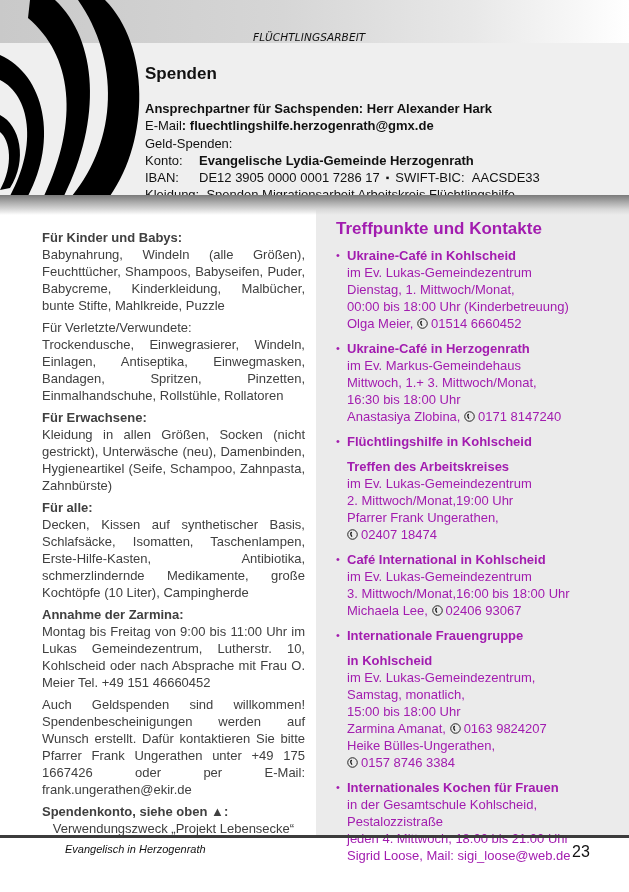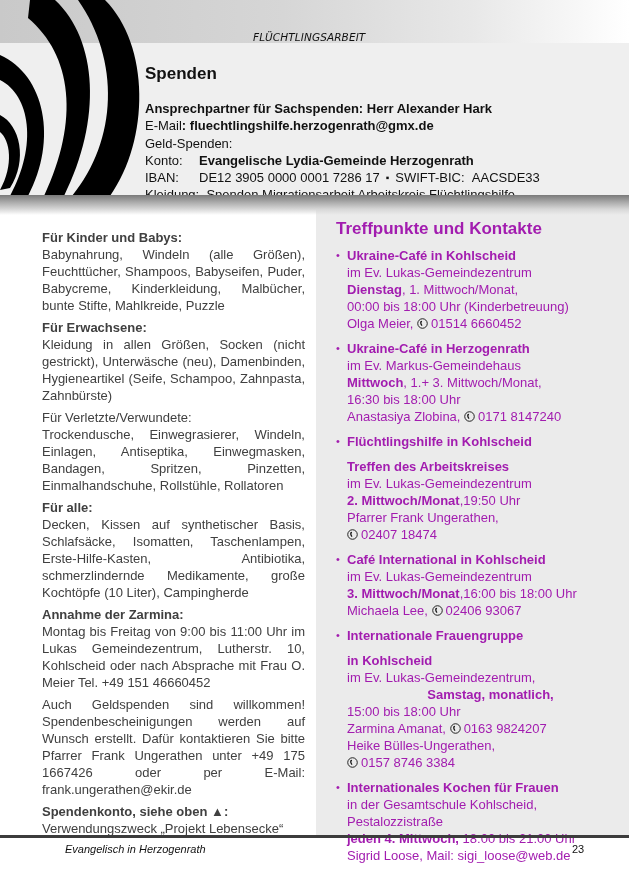--- a/index.html
+++ b/index.html
@@ -50,27 +50,27 @@
   .left-col .plain-head { font-weight: normal; }
 
   .right-col {
     position: absolute; left: 336px; top: 219px; width: 298px;
     font-size: 13px; line-height: 17px; color: #a21caf;
   }
   .right-title { font-size: 17px; font-weight: bold; line-height: 20px; margin-bottom: 7px; }
   .contact { position: relative; padding-left: 11px; margin-bottom: 6px; }
   .contact .bullet { position: absolute; left: 0; top: 0; font-size: 11px; }
   .contact .name { font-weight: bold; margin-top: 8px; }
-  .contact .b { font-weight: bold; text-align: center; }
+  .contact .b { font-weight: normal; }
   .phone-icon { display: inline-block; width: 11px; height: 11px; vertical-align: -1px; margin-right: 3px; }
 
   
   .bottom-rule { position: absolute; left: 0; top: 835px; width: 629px; height: 3px; background: #3c3c3c; }
   .footer-left { position: absolute; left: 42px; top: 843px; font-size: 11px; font-style: italic; color: #111; margin-left: 23px; }
-  .footer-page { position: absolute; left: 572px; top: 843px; font-size: 11px; color: #111; }
+  .footer-page { position: absolute; left: 572px; top: 843px; font-size: 16px; color: #111; }
 </style>
 </head>
 <body>
 
 <div class="top-band"></div>
 <div class="spenden-panel"></div>
 
 <svg class="swirl" viewBox="0 0 150 196" xmlns="http://www.w3.org/2000/svg">
   <path d="M105 0 C 150 45, 150 140, 110 196 L 72 196 C 118 140, 120 60, 78 0 Z" fill="#000"></path>
   <path d="M55 0 C 98 40, 102 120, 64 196 L 44 196 C 80 120, 72 55, 28 18 L 30 0 Z" fill="#000"></path>
@@ -102,41 +102,41 @@
 
 <div class="right-bg"></div>
 <div class="shadow-band"></div>
 
 <div class="left-col">
   <div class="block">
     <h4>Für Kinder und Babys:</h4>
     <p>Babynahrung, Windeln (alle Größen), Feuchttücher, Shampoos, Babyseifen, Puder, Babycreme, Kinderkleidung, Malbücher, bunte Stifte, Mahlkreide, Puzzle</p>
   </div>
   <div class="block">
+    <h4 class="plain-head">Für Verletzte/Verwundete:</h4>
+    <p>Trockendusche, Einwegrasierer, Windeln, Einlagen, Antiseptika, Einwegmasken, Bandagen, Spritzen, Pinzetten, Einmalhandschuhe, Rollstühle, Rollatoren</p>
+  </div>
+  <div class="block">
     <h4>Für Erwachsene:</h4>
     <p>Kleidung in allen Größen, Socken (nicht gestrickt), Unterwäsche (neu), Damenbinden, Hygieneartikel (Seife, Schampoo, Zahnpasta, Zahnbürste)</p>
   </div>
   <div class="block">
-    <h4 class="plain-head">Für Verletzte/Verwundete:</h4>
-    <p>Trockendusche, Einwegrasierer, Windeln, Einlagen, Antiseptika, Einwegmasken, Bandagen, Spritzen, Pinzetten, Einmalhandschuhe, Rollstühle, Rollatoren</p>
-  </div>
-  <div class="block">
     <h4>Für alle:</h4>
     <p>Decken, Kissen auf synthetischer Basis, Schlafsäcke, Isomatten, Taschenlampen, Erste-Hilfe-Kasten, Antibiotika, schmerzlindernde Medikamente, große Kochtöpfe (10 Liter), Campingherde</p>
   </div>
   <div class="block">
     <h4>Annahme der Zarmina:</h4>
     <p>Montag bis Freitag von 9:00 bis 11:00 Uhr im Lukas Gemeindezentrum, Lutherstr. 10, Kohlscheid oder nach Absprache mit Frau O. Meier Tel. +49 151 46660452</p>
   </div>
   <div class="block">
     <p>Auch Geldspenden sind willkommen! Spendenbescheinigungen werden auf Wunsch erstellt. Dafür kontaktieren Sie bitte Pfarrer Frank Ungerathen unter +49 175 1667426 oder per E-Mail: frank.ungerathen@ekir.de</p>
   </div>
   <div class="block">
     <h4>Spendenkonto, siehe oben ▲:</h4>
-    <p style="text-align:left">Verwendungszweck „Projekt Lebensecke“</p>
+    <p style="text-align:center">Verwendungszweck „Projekt Lebensecke“</p>
   </div>
 </div>
 
 <div class="right-col">
   <div class="right-title">Treffpunkte und Kontakte</div>
 
   <div class="contact">
     <span class="bullet">•</span>
     <div class="name">Ukraine-Café in Kohlscheid</div>
     <div>im Ev. Lukas-Gemeindezentrum</div>
@@ -160,21 +160,21 @@
           <circle cx="6" cy="6" r="5.2" fill="none" stroke="#111" stroke-width="1"></circle>
           <path d="M4 3.2 C3 4.5 3.3 7 5 8.6 L6 7.8 L5.4 7 C4.8 6.2 4.7 5.3 5 4.6 L5.6 4.2 L5 3 Z" fill="#111"></path>
         </svg><span>0171 8147240</span></div>
   </div>
 
   <div class="contact">
     <span class="bullet">•</span>
     <div class="name">Flüchtlingshilfe in Kohlscheid</div>
     <div class="name">Treffen des Arbeitskreises</div>
     <div>im Ev. Lukas-Gemeindezentrum</div>
-    <div><span class="b">2. Mittwoch/Monat</span><span>,19:50 Uhr</span></div>
+    <div><span class="b">2. Mittwoch/Monat</span><span>,19:00 Uhr</span></div>
     <div>Pfarrer Frank Ungerathen,</div>
     <div>
       <svg class="phone-icon" viewBox="0 0 12 12">
           <circle cx="6" cy="6" r="5.2" fill="none" stroke="#111" stroke-width="1"></circle>
           <path d="M4 3.2 C3 4.5 3.3 7 5 8.6 L6 7.8 L5.4 7 C4.8 6.2 4.7 5.3 5 4.6 L5.6 4.2 L5 3 Z" fill="#111"></path>
         </svg><span>02407 18474</span></div>
   </div>
 
   <div class="contact">
     <span class="bullet">•</span>

